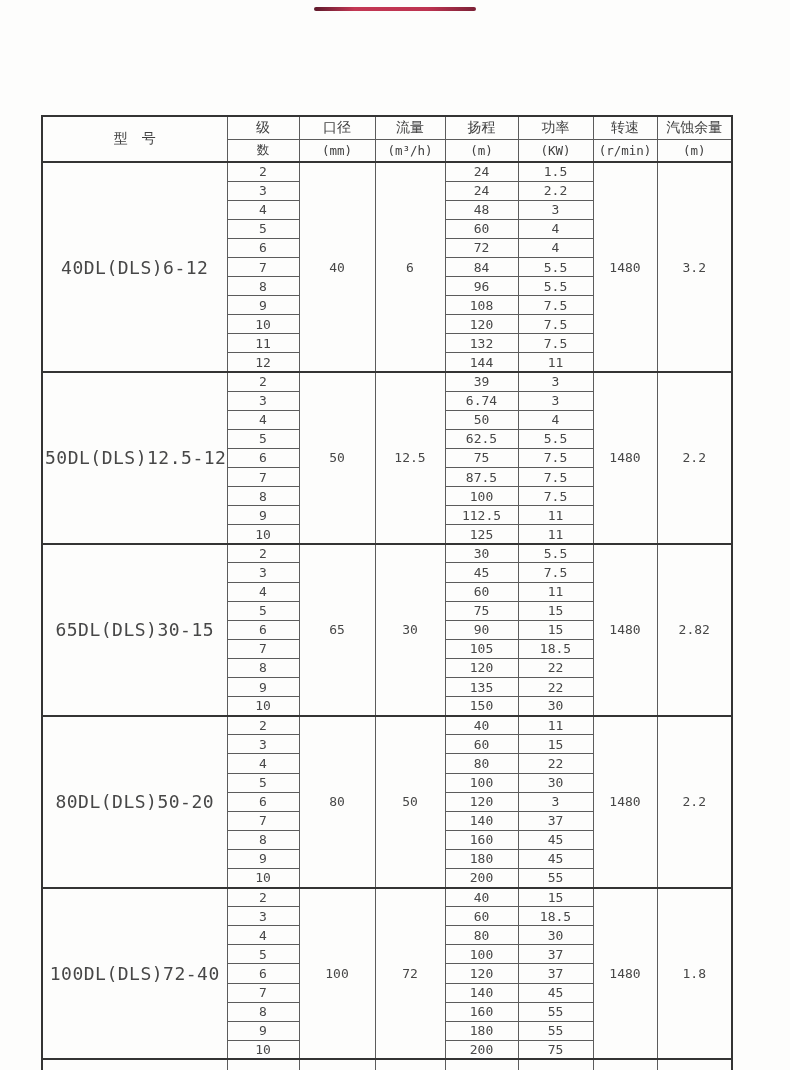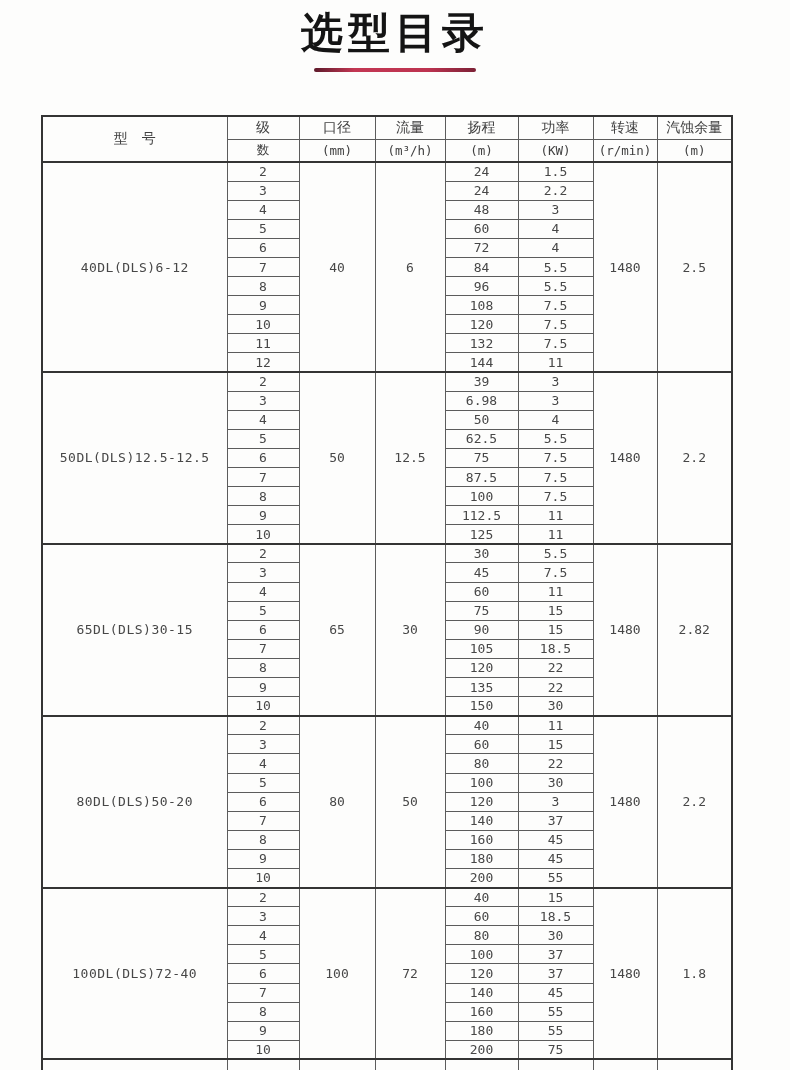--- a/index.html
+++ b/index.html
@@ -33,29 +33,28 @@
     border: 1px solid #5c5c5c;
     text-align: center; vertical-align: middle;
     padding: 0 2px; font-weight: normal;
     white-space: nowrap; overflow: hidden;
   }
   .catalog thead th { height: 23px; font-size: 14px; color: #3f3f3f; }
   .catalog thead tr.unit-row th { font-size: 12.5px; }
   .catalog thead tr.unit-row th { border-bottom: 2px solid #343434; }
   .catalog td { height: 19.1px; }
   .catalog tr.block-start td { border-top: 2px solid #343434; }
-  .catalog td.model { font-size: 13px; letter-spacing: 0.5px; }
+  .catalog td.model { font-size: 18px; letter-spacing: 0.5px; }
   .catalog tr.partial td { height: 16px; }
 </style>
 </head>
 <body>
 
 <div class="page">
 
-  <h1 class="title">选型目录</h1>
   <div class="title-underline"></div>
 
   <table class="catalog">
     <colgroup>
       <col style="width:185px">
       <col style="width:72px">
       <col style="width:76px">
       <col style="width:70px">
       <col style="width:73px">
       <col style="width:75px">
@@ -85,21 +84,21 @@
     </thead>
     <tbody>
         <tr class="block-start">
           <td rowspan="11" class="model">40DL(DLS)6-12</td>
           <td>2</td>
           <td rowspan="11">40</td>
           <td rowspan="11">6</td>
           <td>24</td>
           <td>1.5</td>
           <td rowspan="11">1480</td>
-          <td rowspan="11">2.5</td>
+          <td rowspan="11">3.2</td>
         </tr>
         <tr>
           <td>3</td>
           <td>24</td>
           <td>2.2</td>
         </tr>
         <tr>
           <td>4</td>
           <td>48</td>
           <td>3</td>
@@ -149,21 +148,21 @@
           <td>2</td>
           <td rowspan="9">50</td>
           <td rowspan="9">12.5</td>
           <td>39</td>
           <td>3</td>
           <td rowspan="9">1480</td>
           <td rowspan="9">2.2</td>
         </tr>
         <tr>
           <td>3</td>
-          <td>6.98</td>
+          <td>6.74</td>
           <td>3</td>
         </tr>
         <tr>
           <td>4</td>
           <td>50</td>
           <td>4</td>
         </tr>
         <tr>
           <td>5</td>
           <td>62.5</td>

